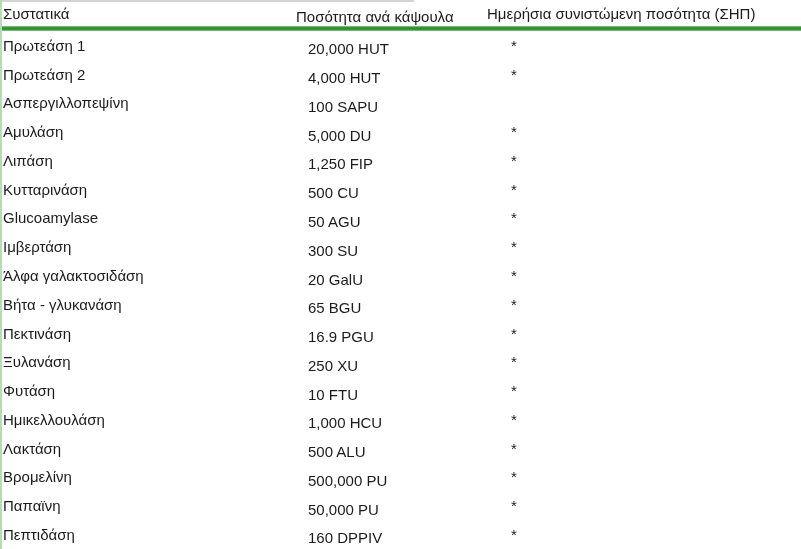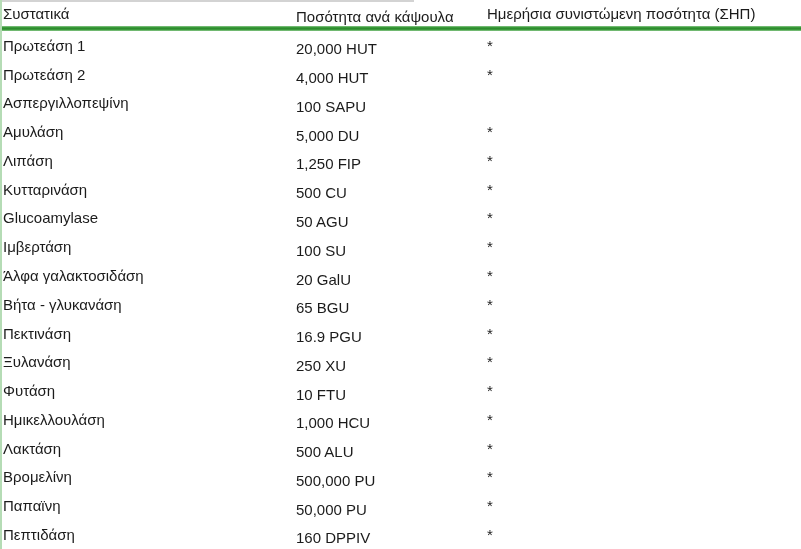--- a/index.html
+++ b/index.html
@@ -49,20 +49,21 @@
   }
   .green-rule {
     height: 5px;
     width: 801px;
     background: linear-gradient(to bottom, #8cc88c 0%, #3a9a3a 30%, #2e8b2e 50%, #3a9a3a 70%, #8cc88c 100%);
   }
   .row {
     display: flex;
     align-items: center;
     height: 28.78px;
+    gap: 12px;
   }
   .c1 {
     box-sizing: border-box;
     width: 296px;
     padding-left: 3px;
     white-space: nowrap;
     overflow: hidden;
   }
   .c2 {
     box-sizing: border-box;
@@ -123,21 +124,21 @@
       <span class="c2">500 CU</span>
       <span class="c3">*</span>
     </div>
     <div class="row">
       <span class="c1">Glucoamylase</span>
       <span class="c2">50 AGU</span>
       <span class="c3">*</span>
     </div>
     <div class="row">
       <span class="c1">Ιμβερτάση</span>
-      <span class="c2">100 SU</span>
+      <span class="c2">300 SU</span>
       <span class="c3">*</span>
     </div>
     <div class="row">
       <span class="c1">Άλφα γαλακτοσιδάση</span>
       <span class="c2">20 GalU</span>
       <span class="c3">*</span>
     </div>
     <div class="row">
       <span class="c1">Βήτα - γλυκανάση</span>
       <span class="c2">65 BGU</span>

